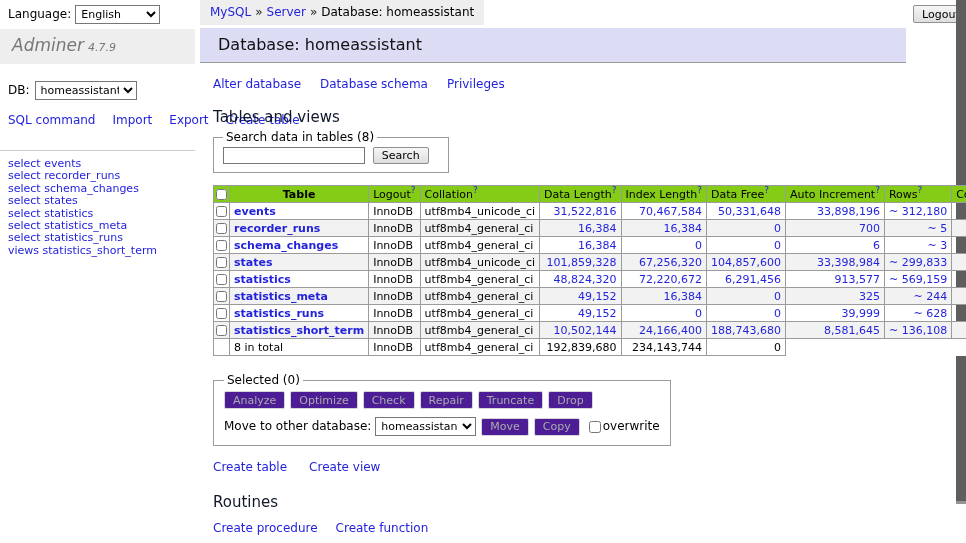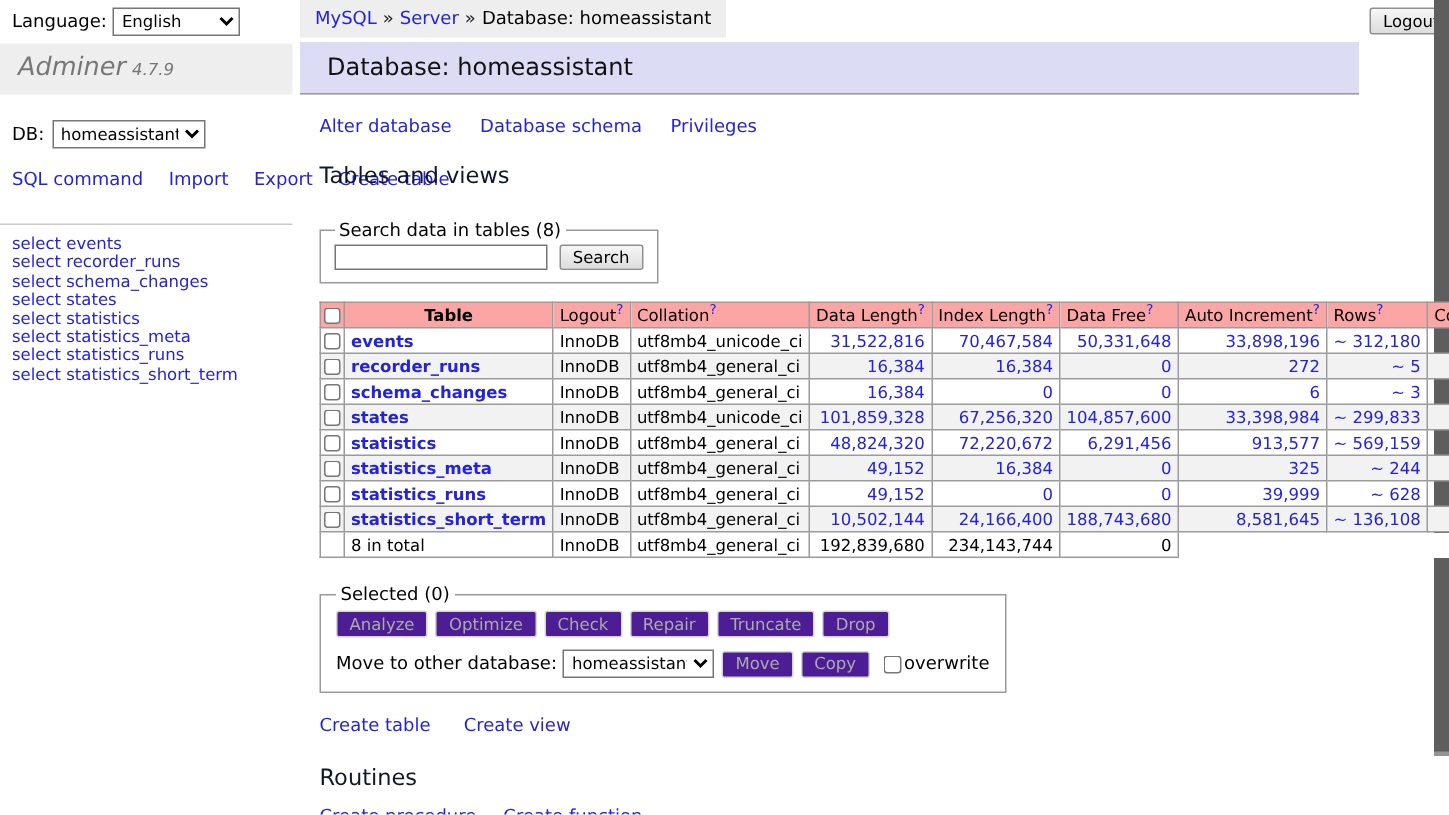--- a/index.html
+++ b/index.html
@@ -54,34 +54,34 @@
   }
   .body { padding-left:13px; }
   .page-links { margin-top:14px; }
   .page-links a { margin-right:19px; }
   h3 { font-size:15px; font-weight:normal; margin:0; color:#0f172a; }
   h3.sec { margin-top:17px; }
 
   fieldset { border:1px solid #9a9a9a; margin:0; display:inline-block; }
   legend { font-size:12px; padding:0 3px; }
 
-  .search-fs { margin-top:20px; padding:3px 9px 8px 9px; }
+  .search-fs { margin-top:4px; padding:3px 19px 8px 9px; }
   .search-fs input[type=text] {
     width:142px; height:17px; border:1px solid #767676; font-size:11px; padding:1px 3px;
     font-family:"DejaVu Sans", sans-serif; vertical-align:middle;
   }
   .search-fs button { margin-left:4px; height:17px; vertical-align:middle; }
 
   
   table.tbl { border-collapse:collapse; table-layout:fixed; margin-top:12px; font-size:11px; }
   .tbl td, .tbl th {
     border:1px solid #9b9b9b; padding:1px 4px; height:17px;
     text-align:left; font-weight:normal; white-space:nowrap; overflow:hidden; vertical-align:middle;
   }
-  .tbl thead td, .tbl thead th { background:#fca5a5; }
+  .tbl thead td, .tbl thead th { background:#84cc16; }
   .tbl th.colname { font-weight:bold; text-align:center; }
   .tbl .check { text-align:center; padding:1px 2px; }
   .tbl .num { text-align:right; }
   .tbl a.help { color:#2323dd; text-decoration:none; }
   .tbl a.help sup { font-size:9px; line-height:0; }
   .tbl input[type=checkbox] { width:11px; height:11px; margin:1px 0; vertical-align:middle; }
   #rows-body tr:nth-child(even) { background:#f2f2f2; }
   .tbl .noborder { border:none; background:#fff; }
 
   
@@ -117,21 +117,21 @@
     <a class="lnk">SQL command</a><a class="lnk">Import</a><a class="lnk">Export</a><a class="lnk">Create table</a>
   </div>
   <div class="tables-list">
       <a class="lnk">select events</a>
       <a class="lnk">select recorder_runs</a>
       <a class="lnk">select schema_changes</a>
       <a class="lnk">select states</a>
       <a class="lnk">select statistics</a>
       <a class="lnk">select statistics_meta</a>
       <a class="lnk">select statistics_runs</a>
-      <a class="lnk">select statistics_short_term</a>
+      <a class="lnk">views statistics_short_term</a>
     </div>
 </div>
 
 <button id="logout-btn">Logout</button>
 <div id="scrollbar">
     <div class="thumb"></div>
   </div>
 
 <div id="content">
   <div class="breadcrumb">
@@ -194,21 +194,21 @@
             <td></td>
           </tr>
           <tr>
             <td class="check"><input type="checkbox" style=""></td>
             <td><a class="lnk bold">recorder_runs</a></td>
             <td>InnoDB</td>
             <td>utf8mb4_general_ci</td>
             <td class="num"><a class="lnk">16,384</a></td>
             <td class="num"><a class="lnk">16,384</a></td>
             <td class="num"><a class="lnk">0</a></td>
-            <td class="num"><a class="lnk">272</a></td>
+            <td class="num"><a class="lnk">700</a></td>
             <td class="num"><a class="lnk">~ 5</a></td>
             <td></td>
           </tr>
           <tr>
             <td class="check"><input type="checkbox" style=""></td>
             <td><a class="lnk bold">schema_changes</a></td>
             <td>InnoDB</td>
             <td>utf8mb4_general_ci</td>
             <td class="num"><a class="lnk">16,384</a></td>
             <td class="num"><a class="lnk">0</a></td>

